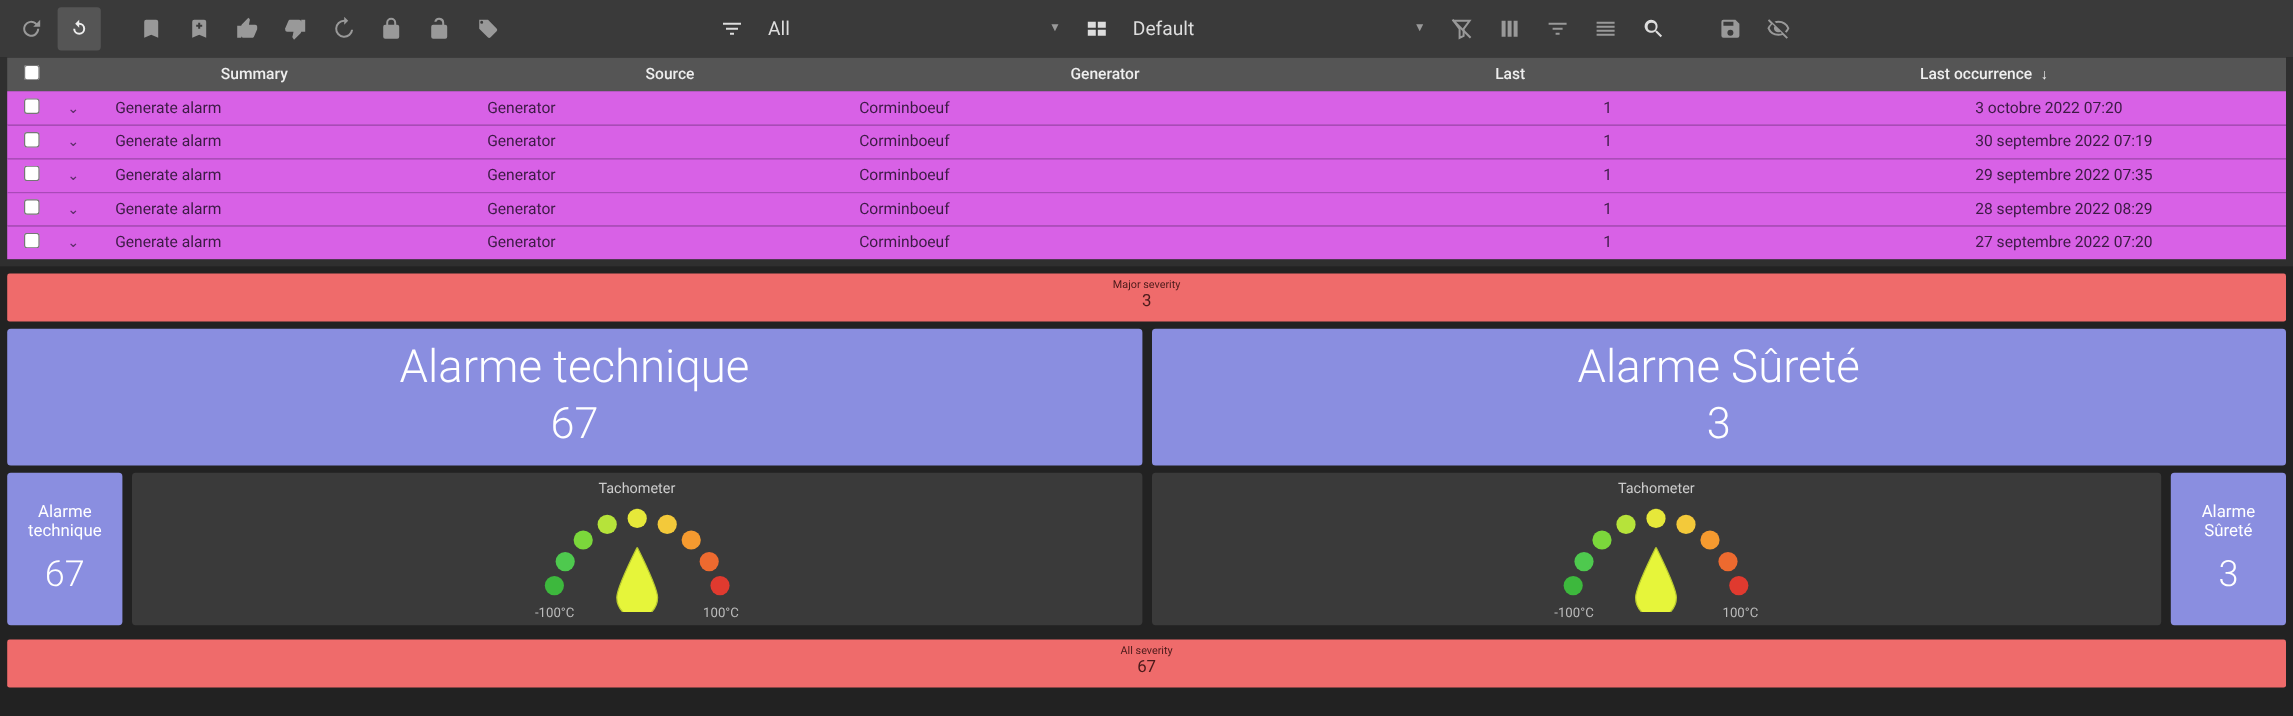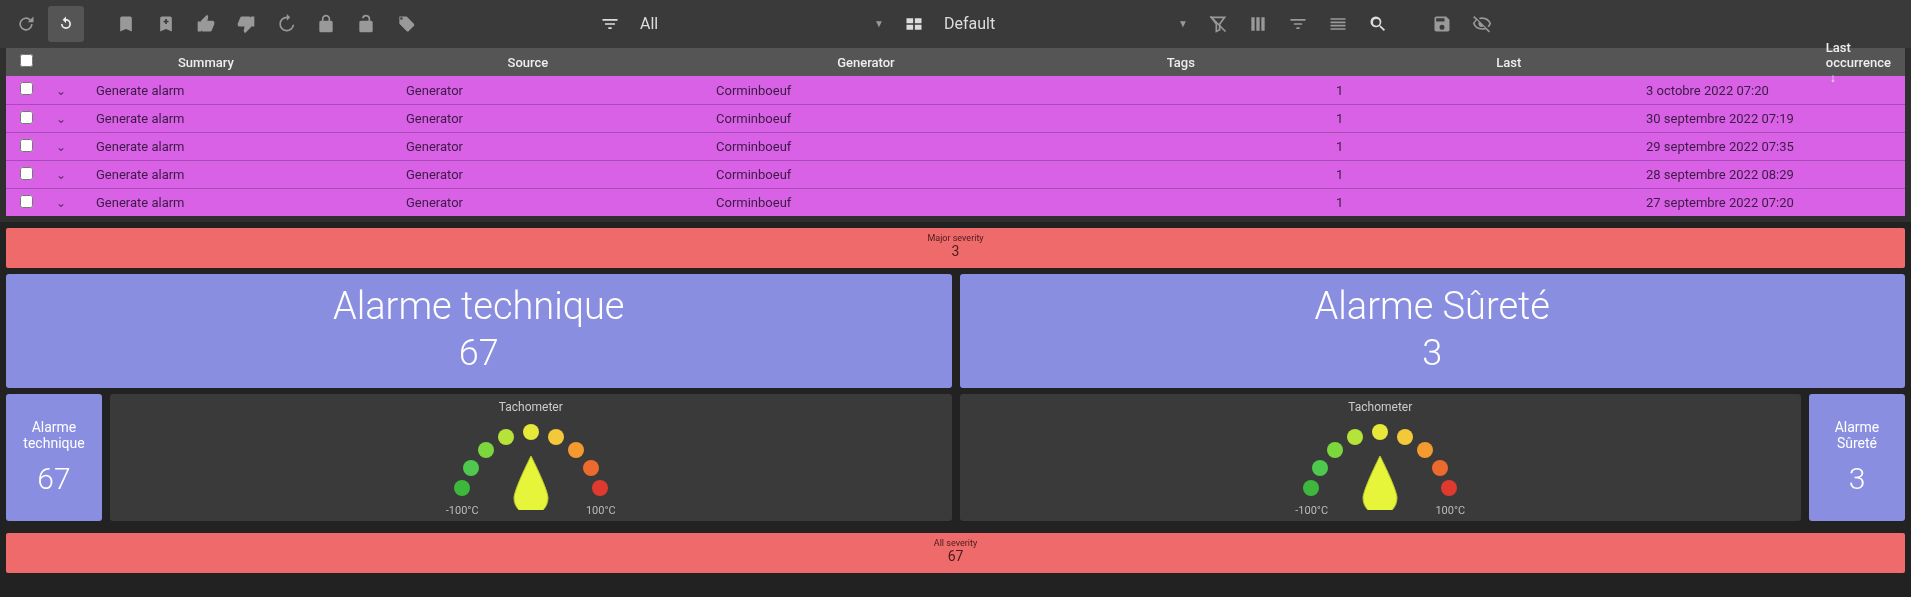--- a/index.html
+++ b/index.html
@@ -287,21 +287,20 @@
   </div>
 </div>
 
 <div class="grid-wrap">
   <div class="grid-header">
     <div class="col-chk"><input type="checkbox" style=""></div>
     <div class="col-exp"></div>
     <div class="col-summary">Summary</div>
     <div class="col-source">Source</div>
     <div class="col-location">Generator</div>
-    <div class="col-tags">Tags</div>
     <div class="col-count">Last</div>
     <div class="col-last">
       <span>Last occurrence</span>
       <span class="sort-arrow">↓</span>
     </div>
   </div>
 
   <div id="grid-body">
       <div class="grid-row">
         <div class="col-chk"><input type="checkbox" style=""></div>

